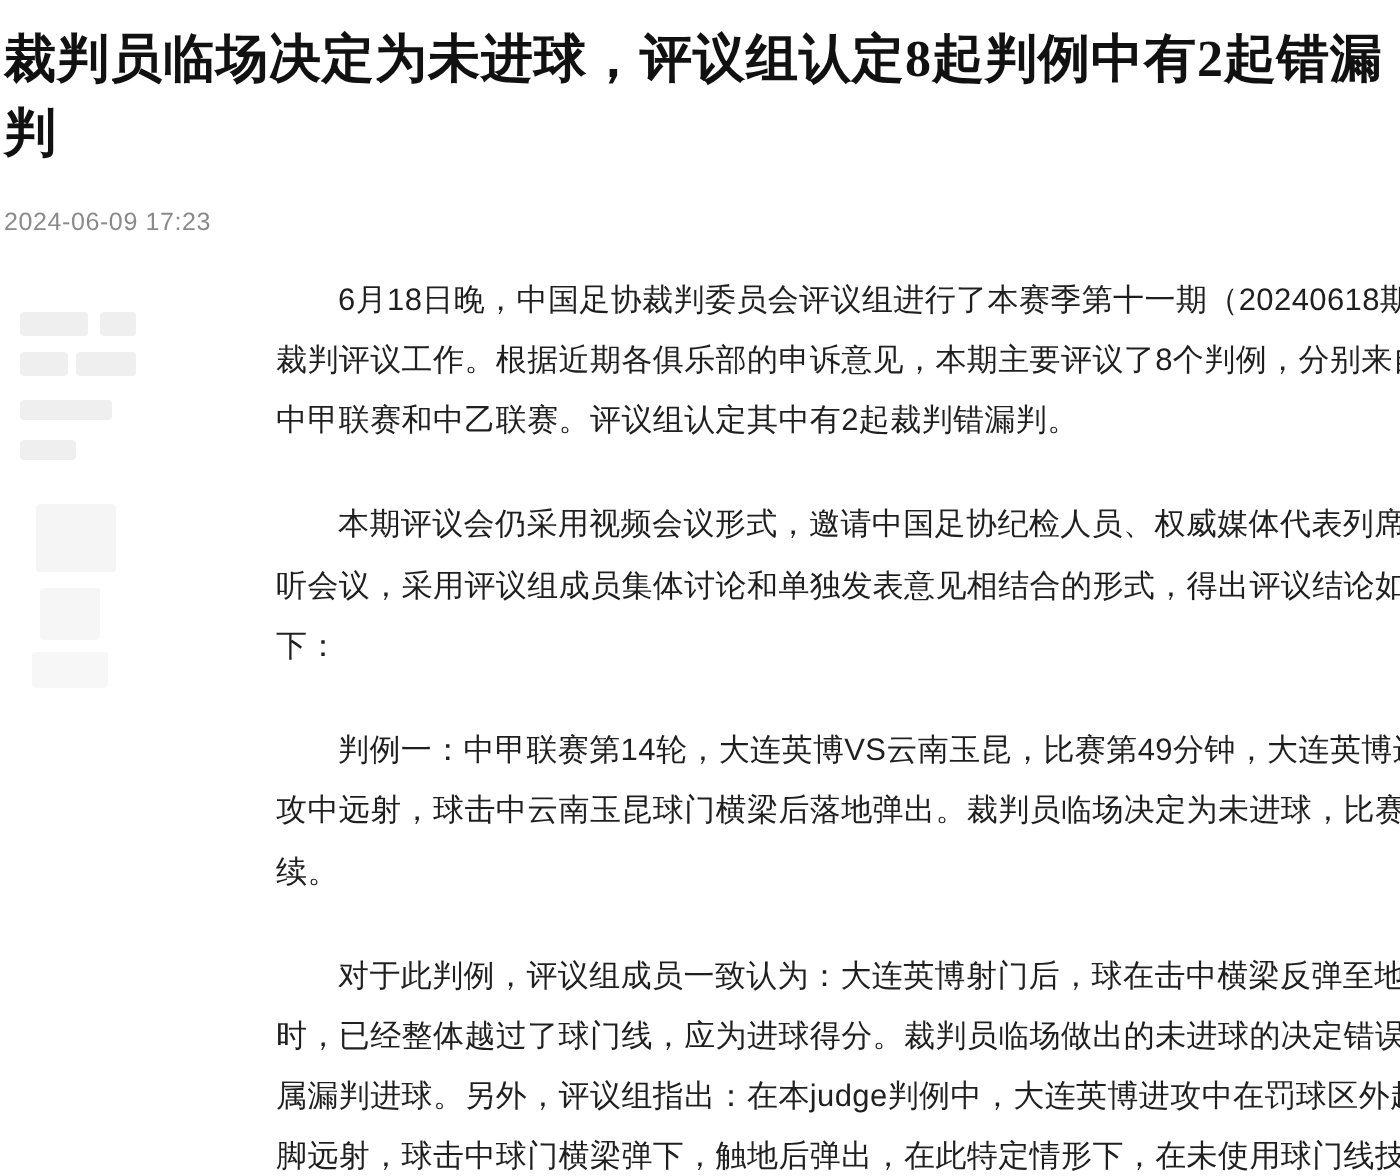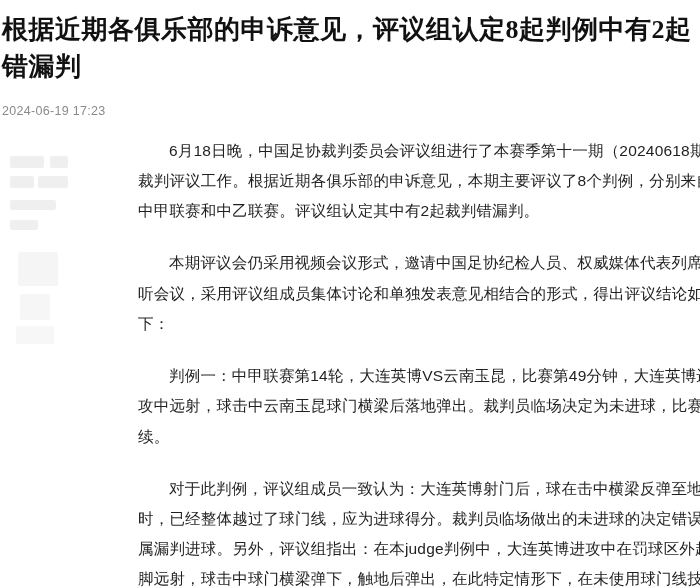--- a/index.html
+++ b/index.html
@@ -88,23 +88,23 @@
   }
   p.para:last-child {
     margin-bottom: 0;
   }
 </style>
 </head>
 <body>
 
 <div class="article">
 
-  <h1 class="headline">根据近期各俱乐部的申诉意见，评议组认定8起判例中有2起错漏判</h1>
+  <h1 class="headline">裁判员临场决定为未进球，评议组认定8起判例中有2起错漏判</h1>
 
-  <div class="timestamp">2024-06-19 17:23</div>
+  <div class="timestamp">2024-06-09 17:23</div>
 
   <div class="body-area">
 
     <div class="watermark">
       <span class="wm-block wm1"></span>
       <span class="wm-block wm2"></span>
       <span class="wm-block wm3"></span>
       <span class="wm-block wm4"></span>
       <span class="wm-block wm5"></span>
       <span class="wm-block wm6"></span>

